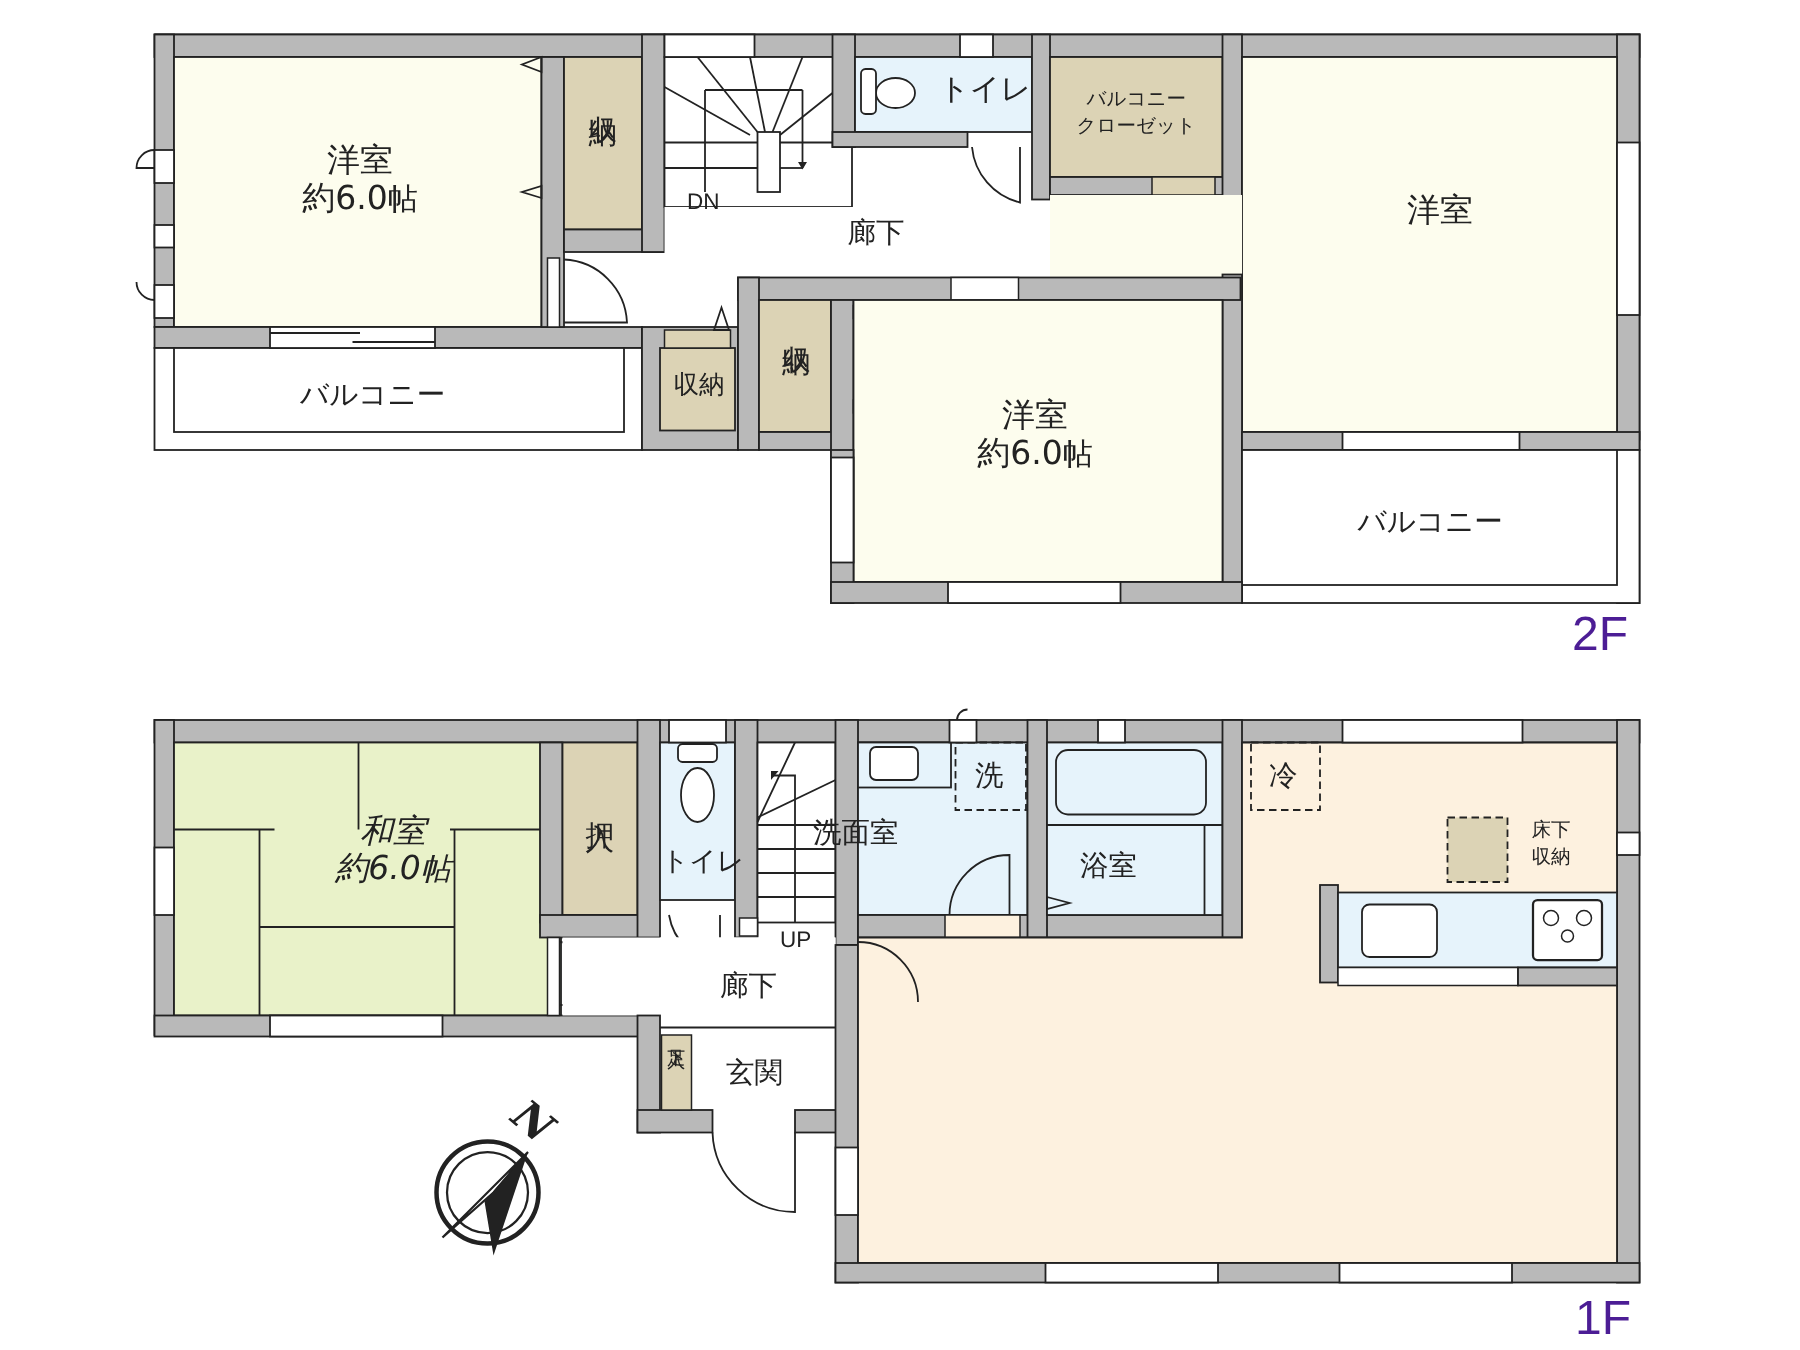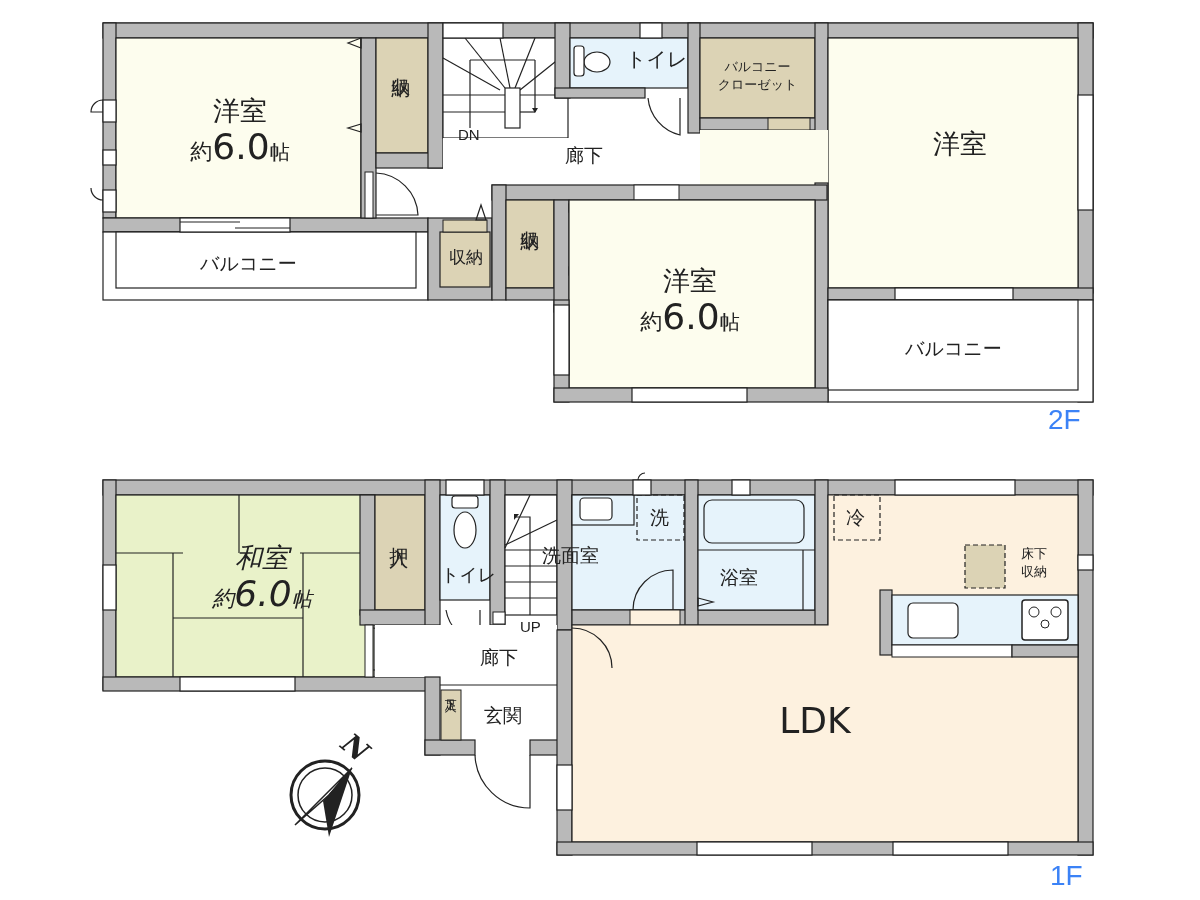--- a/index.html
+++ b/index.html
@@ -1,26 +1,26 @@
 <!DOCTYPE html>
 <html><head>
 <meta charset="utf-8">
 <style>
   html,body{margin:0;padding:0;background:#fff;}
   body{width:1200px;height:900px;position:relative;overflow:hidden;font-family:"DejaVu Sans","Liberation Sans",sans-serif;color:#222;}
   svg.plan{position:absolute;left:0;top:0;}
   .lbl{position:absolute;text-align:center;line-height:1.15;color:#222;white-space:nowrap;}
-  .room-name{font-size:27px;}
+  .room-name{font-size:22px;}
   .room-size{font-size:22px;}
-  .room-size .num{font-size:36px;}
+  .room-size .num{font-size:22px;}
   .room-size .unit{font-size:20px;}
   .small{font-size:19px;}
   .tiny{font-size:13px;line-height:1.35;}
   .vert{writing-mode:vertical-rl;letter-spacing:2px;}
-  .floor{position:absolute;font-size:28px;color:#3b82f6;font-family:"Liberation Sans",sans-serif;}
+  .floor{position:absolute;font-size:32px;color:#4c1d95;font-family:"Liberation Sans",sans-serif;}
   .dir{position:absolute;font-size:15px;font-family:"Liberation Sans",sans-serif;}
 </style>
 </head>
 <body>
 
 <svg class="plan" width="1200" height="900" viewBox="0 0 1200 900">
   <defs>
     <style>
       .w{fill:#b9b9b9;stroke:#222;stroke-width:1.2;}
       .ln{fill:none;stroke:#222;stroke-width:1.2;}
@@ -276,18 +276,17 @@
 <div class="lbl small" style="left:720px;top:567px;">浴室</div>
 <div class="lbl small" style="left:846px;top:507px;">冷</div>
 <div class="lbl tiny" style="left:966px;top:545px;width:40px;padding-left:48px;">
   <div>床下</div>
   <div>収納</div>
 </div>
 <div class="lbl small" style="left:480px;top:647px;">廊下</div>
 <div class="lbl small" style="left:484px;top:705px;">玄関</div>
 <div class="lbl vert" style="left:443px;top:690px;font-size:12px;letter-spacing:0;">下足入</div>
 <div class="lbl" style="left:730px;top:700px;width:170px;">
-  <div class="room-name" style="font-size:36px;">LDK</div>
 </div>
 <div class="dir" style="left:520px;top:618px;">UP</div>
 <div class="floor" style="left:1050px;top:860px;">1F</div>
 
 <div class="lbl" style="left:342px;top:732px;font-size:28px;font-style:italic;font-weight:bold;transform:rotate(40deg);font-family:'DejaVu Serif',serif;">N</div>
 
 </body></html>

